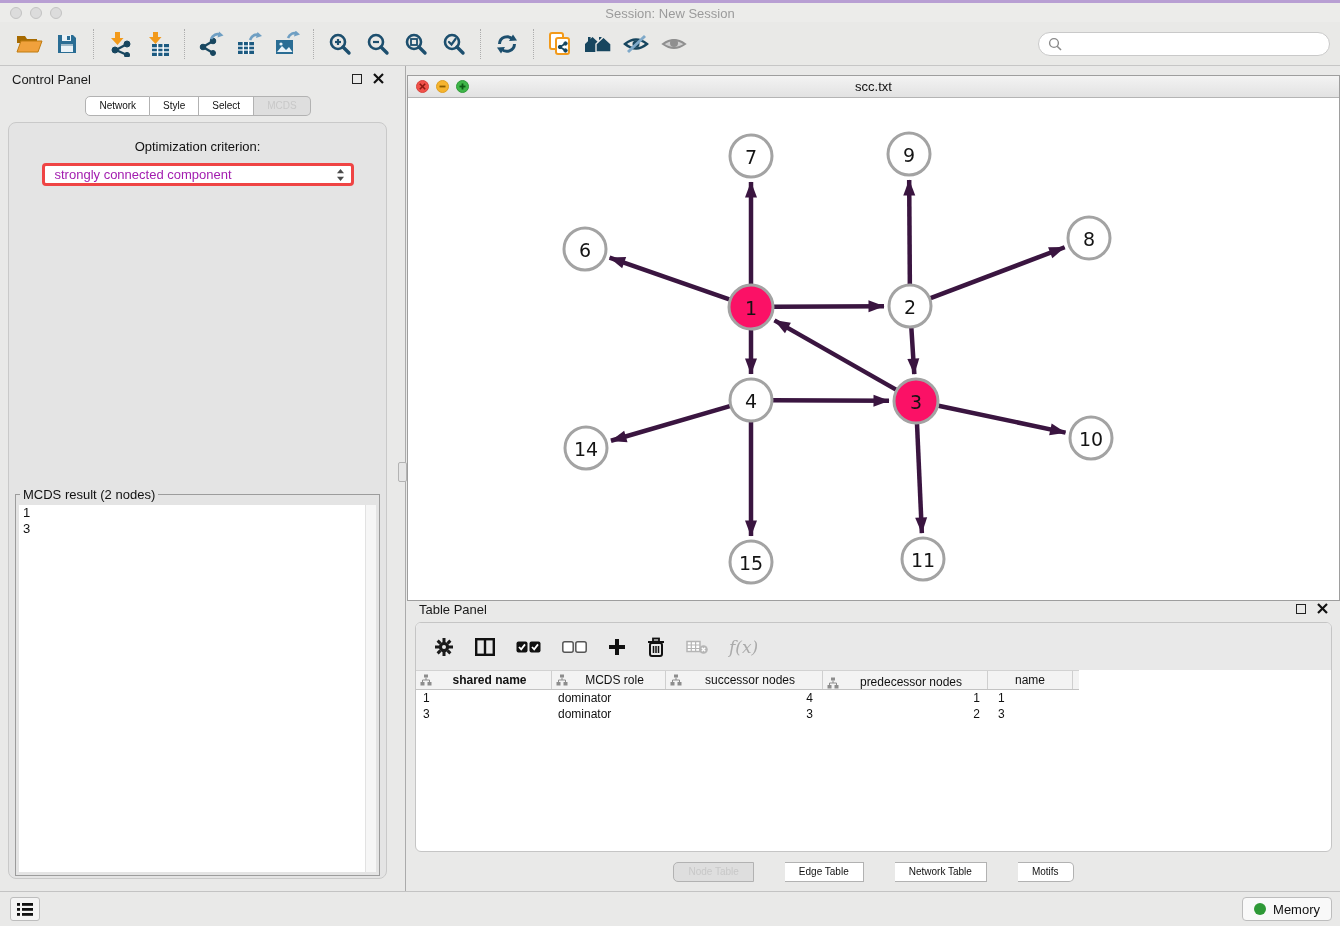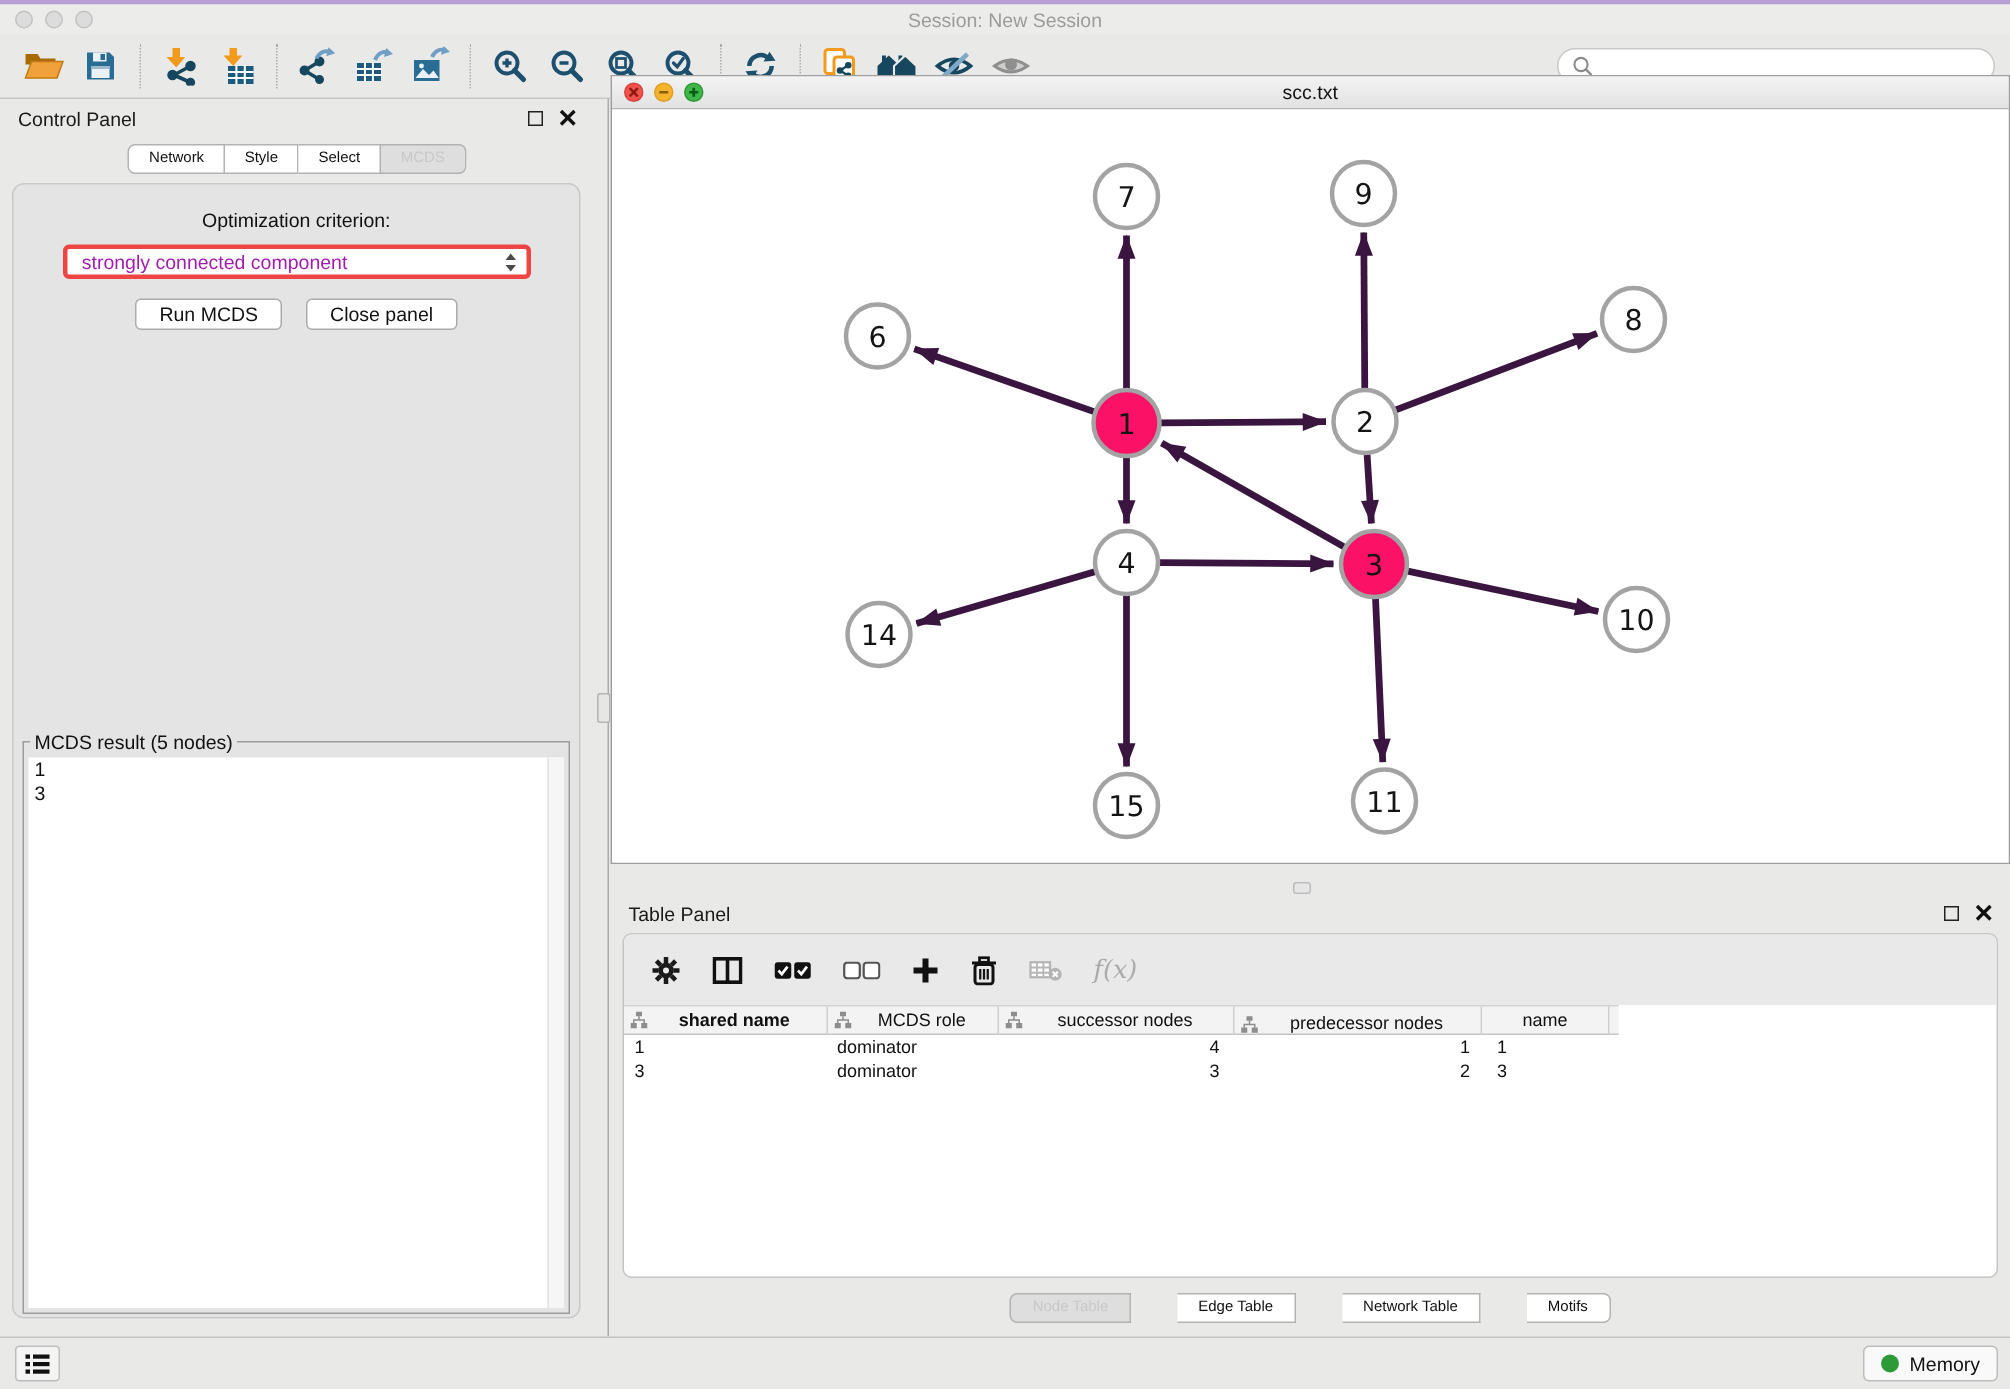--- a/index.html
+++ b/index.html
@@ -51,21 +51,21 @@
   .scroll-track { position:absolute; top:0; right:0; width:11px; height:100%; background:#f6f6f6; border-left:1px solid #e2e2e2; }
 
   
   .v-line { position:absolute; left:405px; top:66px; width:1px; height:825px; background:#ababab; }
   .v-handle { position:absolute; left:398px; top:462px; width:9px; height:20px; background:#e6e6e6;
               border:1px solid #b3b3b3; border-radius:2px; }
   .h-handle { position:absolute; left:862px; top:588px; width:12px; height:8px; background:#e6e6e6;
               border:1px solid #bbb; border-radius:2px; }
 
   
-  .network-window { position:absolute; left:407px; top:50px; width:933px; height:526px; background:#fff;
+  .network-window { position:absolute; left:407px; top:75px; width:933px; height:526px; background:#fff;
                     border:1px solid #9e9e9e; }
   .nw-titlebar { position:relative; height:22px; background:linear-gradient(#f3f3f3,#e2e2e2);
                  border-bottom:1px solid #b4b4b4; }
   .nw-traffic { position:absolute; left:8px; top:4px; display:flex; gap:7px; }
   .nw-light { width:13px; height:13px; border-radius:50%; display:flex; align-items:center; justify-content:center; }
   .nw-close { background:#f1524b; border:1px solid #d8443e; }
   .nw-min   { background:#f6b42e; border:1px solid #dfa023; }
   .nw-zoom  { background:#3eb648; border:1px solid #2f9a39; }
   .nw-title { text-align:center; font-size:13px; line-height:21px; color:#111; }
   .nw-canvas { position:absolute; top:22px; left:0; right:0; bottom:0; background:#fff; }
@@ -289,26 +289,22 @@
     <div class="cp-content">
       <div class="opt-label">Optimization criterion:</div>
       <div class="criterion-select">
         <span>strongly connected component</span>
         <span class="flex"></span>
         <svg width="9" height="14" viewBox="0 0 9 14">
             <polygon points="4.5,1 8,5.3 1,5.3" fill="#4a4a4a"></polygon>
             <polygon points="4.5,13 8,8.7 1,8.7" fill="#4a4a4a"></polygon>
           </svg>
       </div>
-      <div class="cp-buttons">
-        <span class="cp-btn">Run MCDS</span>
-        <span class="cp-btn">Close panel</span>
-      </div>
       <fieldset class="result-fieldset">
-        <legend>MCDS result (5 nodes)</legend>
+        <legend>MCDS result (2 nodes)</legend>
         <div class="result-area">
           <div>
               <div class="result-line">1</div>
               <div class="result-line">3</div>
             </div>
           <div class="scroll-track"></div>
         </div>
       </fieldset>
     </div>
   </div>

